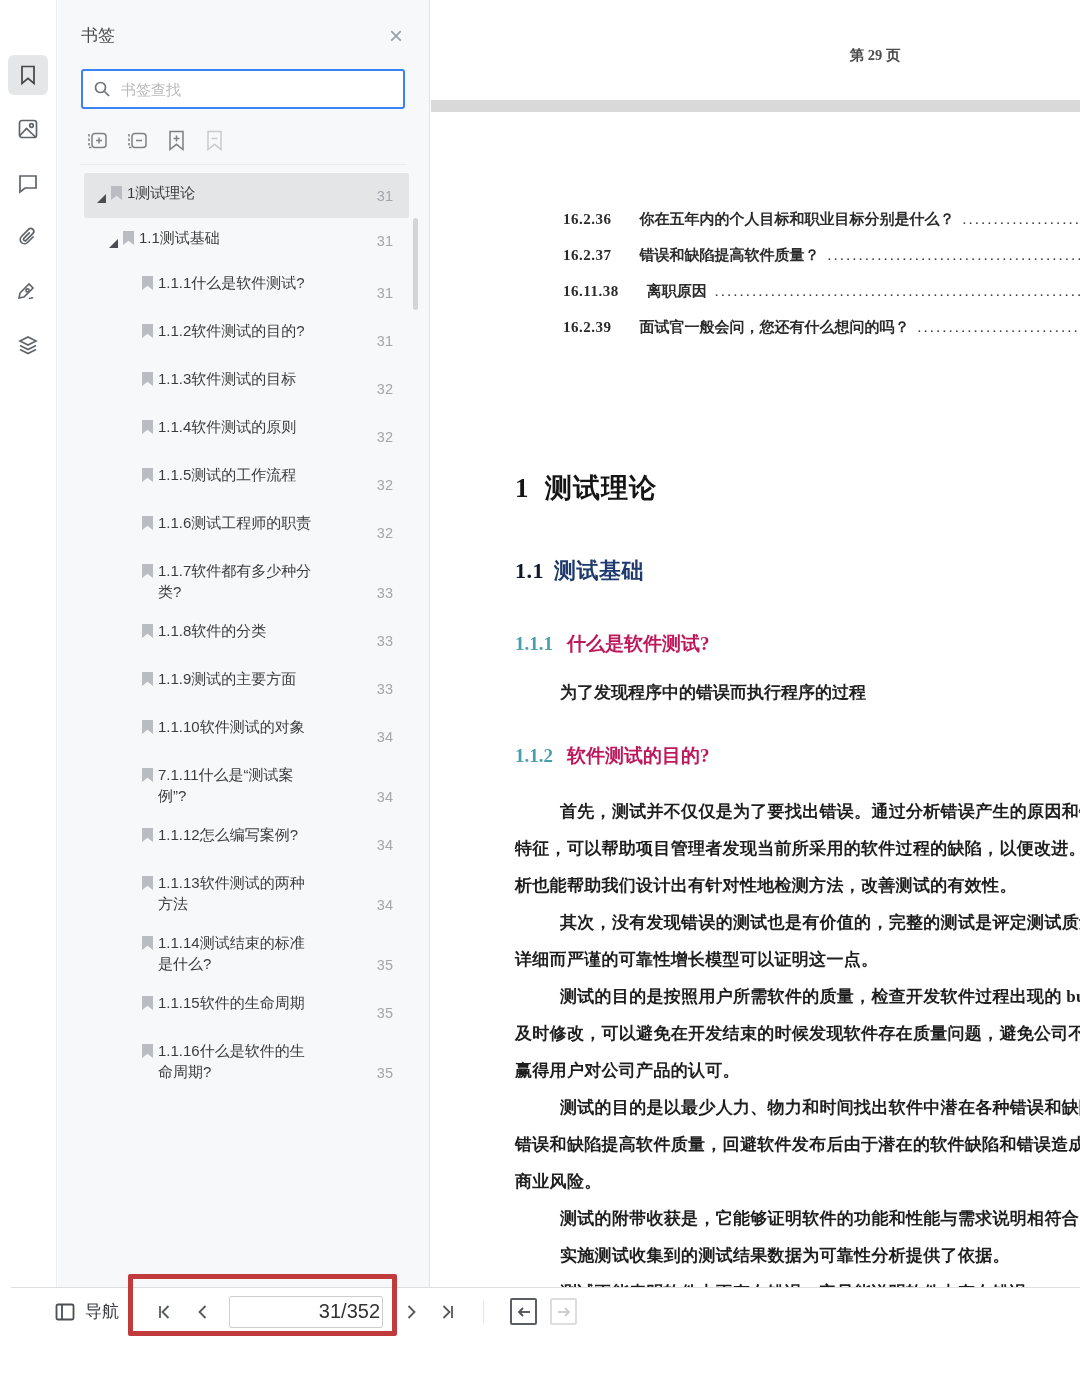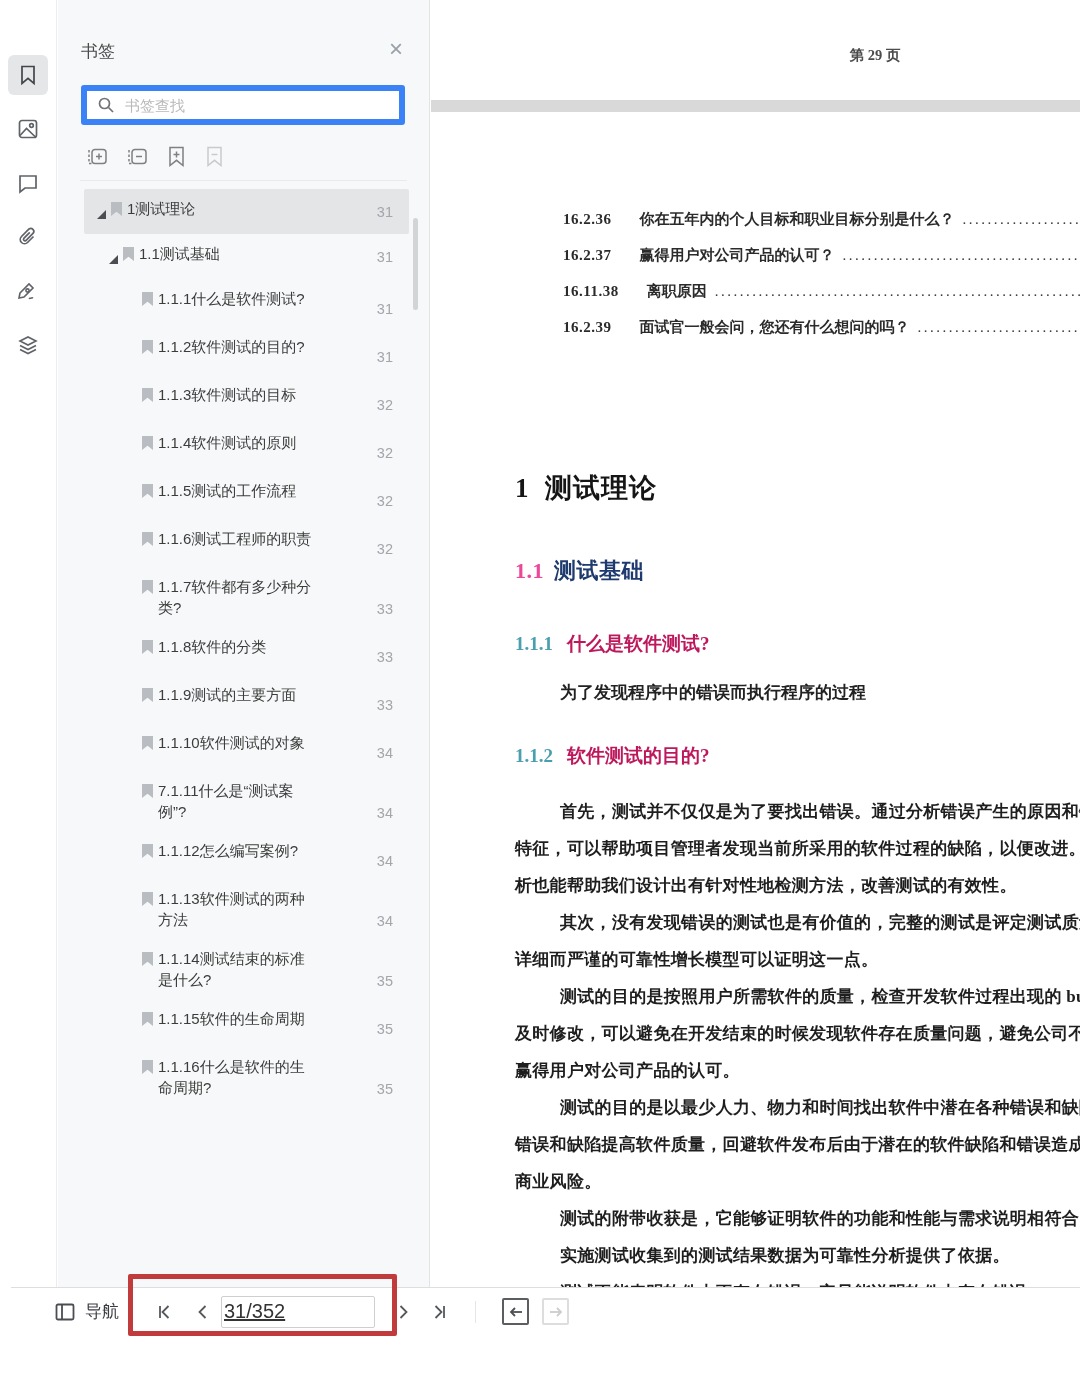--- a/index.html
+++ b/index.html
@@ -21,26 +21,26 @@
     color:#5f6368;flex:0 0 auto;
   }
   .rail-btn.active{background:#e4e6e8;color:#42464a;}
   .rail-btn svg{display:block;}
 
   
   .panel{
     position:absolute;left:58px;top:0;width:372px;height:1287px;background:#f7f8f9;
     border-right:1px solid #e3e3e3;box-sizing:border-box;overflow:hidden;
   }
-  .panel-head{display:flex;justify-content:space-between;
-    padding:40px 26px 0 23px;}
+  .panel-head{display:flex;align-items:center;justify-content:space-between;
+    padding:24px 26px 0 23px;}
   .panel-title{font-size:17px;color:#4a4a4a;}
   .panel-close{font-size:24px;color:#9aa0a6;line-height:18px;cursor:pointer;font-weight:300;}
   .search-box{
-    margin:22px 24px 0 23px;height:40px;background:#ffffff;border:6px solid #3b82f6;border-radius:3px;
+    margin:22px 24px 0 23px;height:40px;background:#ffffff;border:2px solid #3b82f6;border-radius:3px;
     display:flex;align-items:center;padding:0 10px;box-sizing:border-box;gap:8px;
   }
   .search-box svg{flex:0 0 auto;}
   .search-box input{
     border:none;outline:none;flex:1;font-size:15px;color:#444;background:transparent;
     font-family:"Liberation Sans",sans-serif;
   }
   .search-box input::placeholder{color:#b9b9b9;}
   .panel-toolbar{display:flex;align-items:center;gap:17px;padding:20px 0 12px 28px;}
   .ptool{display:flex;align-items:center;justify-content:center;color:#7d8084;}
@@ -84,21 +84,21 @@
     padding:98px 0 0 75px;color:#1f1f1f;
   }
   .toc{margin-left:48px;}
   .toc-row{display:flex;align-items:baseline;height:36px;font-size:15px;font-weight:bold;color:#2b2b2b;}
   .toc-num{margin-right:28px;letter-spacing:.5px;}
   .toc-title{white-space:nowrap;}
   .toc-dots{flex:1;overflow:hidden;white-space:nowrap;letter-spacing:2.5px;color:#3a3a3a;
     font-weight:normal;margin-left:8px;}
   .doc-h1{margin:116px 0 0 0;font-size:27px;font-weight:bold;color:#151515;white-space:pre;letter-spacing:1px;}
   .doc-h2{margin:50px 0 0 0;font-size:22px;font-weight:bold;letter-spacing:.5px;}
-  .doc-h2 .h2num{color:#ec4899;margin-right:10px;}
+  .doc-h2 .h2num{color:#0f172a;margin-right:10px;}
   .doc-h2 .h2title{color:#1e3a6e;}
   .doc-h3{margin:45px 0 0 0;font-size:19px;font-weight:bold;}
   .doc-h3 .h3num{color:#4a9fae;margin-right:14px;}
   .doc-h3 .h3title{color:#be185d;}
   .doc-h3.second{margin-top:39px;}
   .s1-body{margin:24px 0 0 45px;font-size:17px;font-weight:600;color:#222;}
   .paras{margin-top:24px;}
   .pline{white-space:nowrap;font-size:17px;font-weight:600;color:#1e1e1e;height:37px;line-height:37px;
     letter-spacing:.3px;}
   .pline.ind{padding-left:45px;}
@@ -107,24 +107,23 @@
   .bottombar{
     position:absolute;left:11px;top:1287px;width:1080px;height:48px;background:#ffffff;
     border-top:1px solid #dedede;box-sizing:border-box;display:flex;align-items:center;padding-left:26px;
   }
   .nav-toggle{display:flex;align-items:center;gap:9px;margin-left:17px;color:#3f4246;}
   .nav-toggle .nav-text{font-size:17px;color:#3a3d41;}
   .bb-btn{display:flex;align-items:center;justify-content:center;color:#55585c;flex:0 0 auto;}
   .btn-first{margin-left:36px;}
   .btn-prev{margin-left:18px;}
   .page-input{
-    margin-left:8px;width:154px;height:32px;border:1px solid #cfcfcf;border-radius:2px;background:#fff;
-    text-align:left;font-size:20px;color:#333;font-family:"Liberation Sans",sans-serif;outline:none;
+    margin-left:16px;width:154px;height:32px;border:1px solid #cfcfcf;border-radius:2px;background:#fff;
+    text-align:right;font-size:20px;color:#333;font-family:"Liberation Sans",sans-serif;outline:none;
     box-sizing:border-box;
-    text-decoration:underline;
   }
   .btn-next{margin-left:18px;}
   .btn-last{margin-left:16px;}
   .bb-sep{width:1px;height:22px;background:#e6e6e6;margin-left:26px;}
   .hist-btn{
     width:27px;height:27px;border:2px solid #5a5d61;border-radius:2px;display:flex;align-items:center;
     justify-content:center;color:#4c4f53;margin-left:26px;background:#fff;box-sizing:border-box;
   }
   .hist-btn.fwd{border-color:#dddddd;color:#cccccc;margin-left:13px;}
 
@@ -365,21 +364,21 @@
     <div class="page-gap"></div>
     <div class="doc-page">
       <div class="toc">
           <div class="toc-row">
             <span class="toc-num">16.2.36</span>
             <span class="toc-title">你在五年内的个人目标和职业目标分别是什么？</span>
             <span class="toc-dots">................................................................................................................................................................</span>
           </div>
           <div class="toc-row">
             <span class="toc-num">16.2.37</span>
-            <span class="toc-title">赢得用户对公司产品的认可？</span>
+            <span class="toc-title">错误和缺陷提高软件质量？</span>
             <span class="toc-dots">................................................................................................................................................................</span>
           </div>
           <div class="toc-row">
             <span class="toc-num">16.11.38</span>
             <span class="toc-title">离职原因</span>
             <span class="toc-dots">................................................................................................................................................................</span>
           </div>
           <div class="toc-row">
             <span class="toc-num">16.2.39</span>
             <span class="toc-title">面试官一般会问，您还有什么想问的吗？</span>

